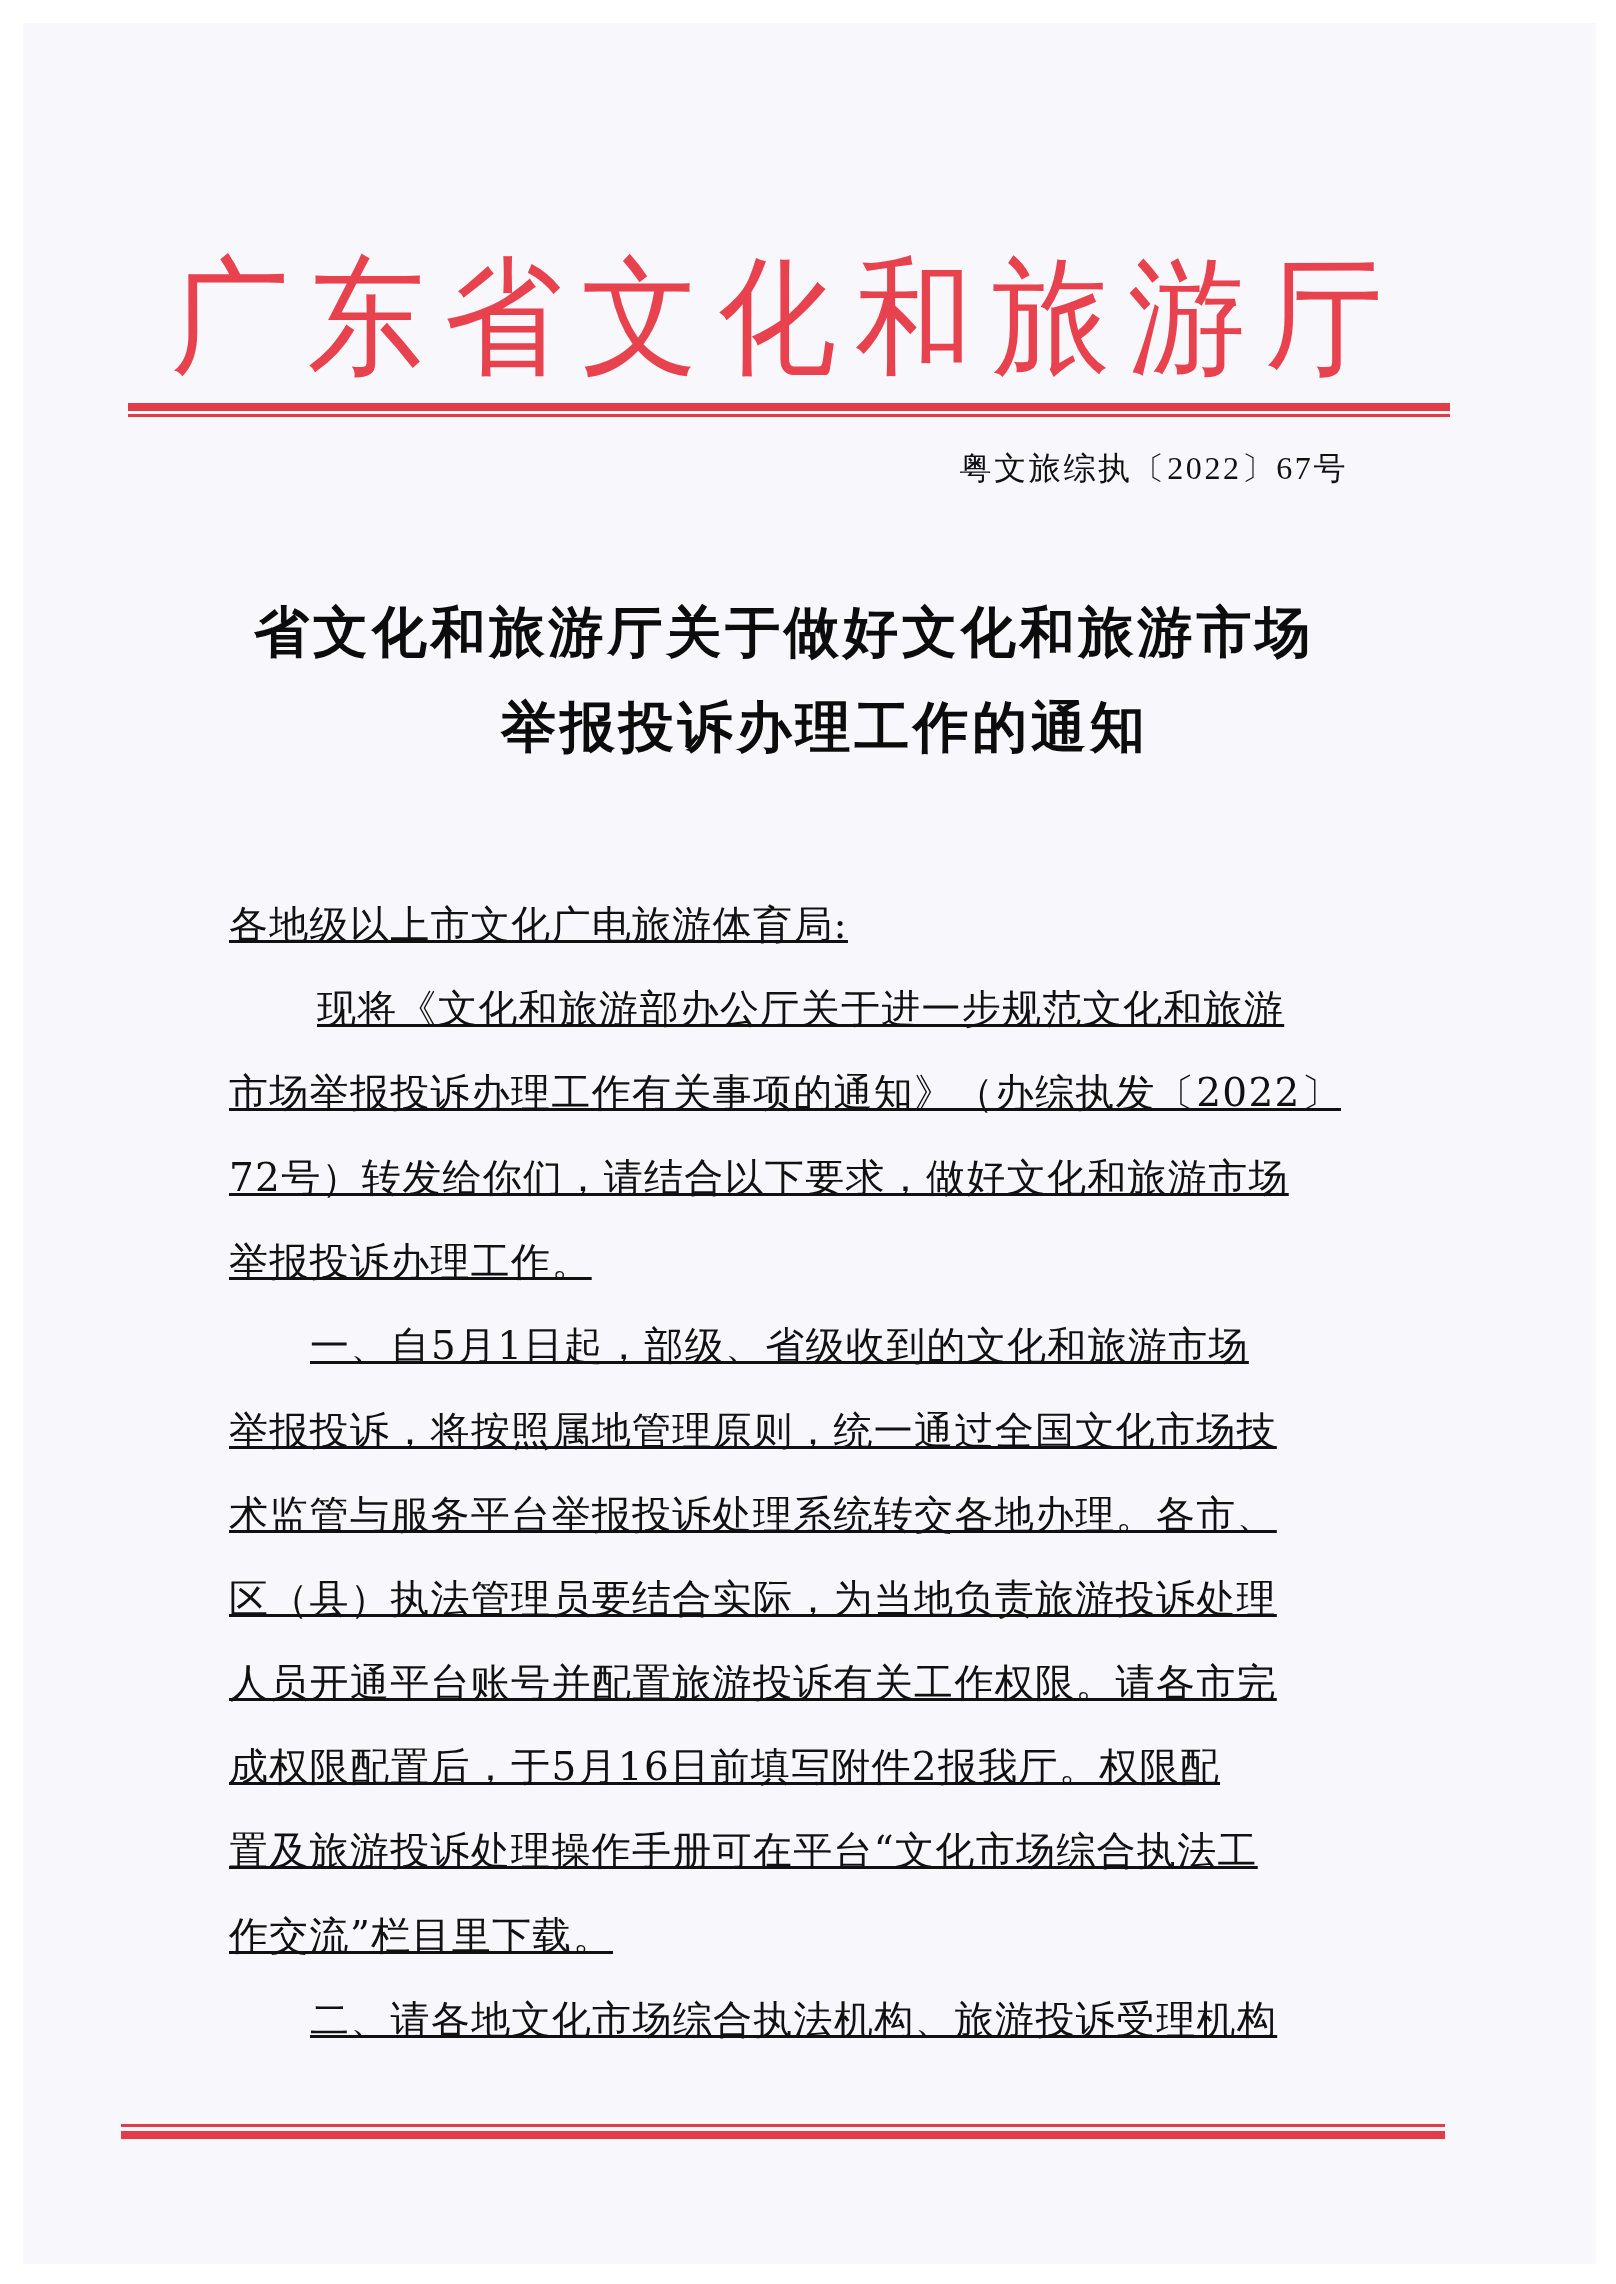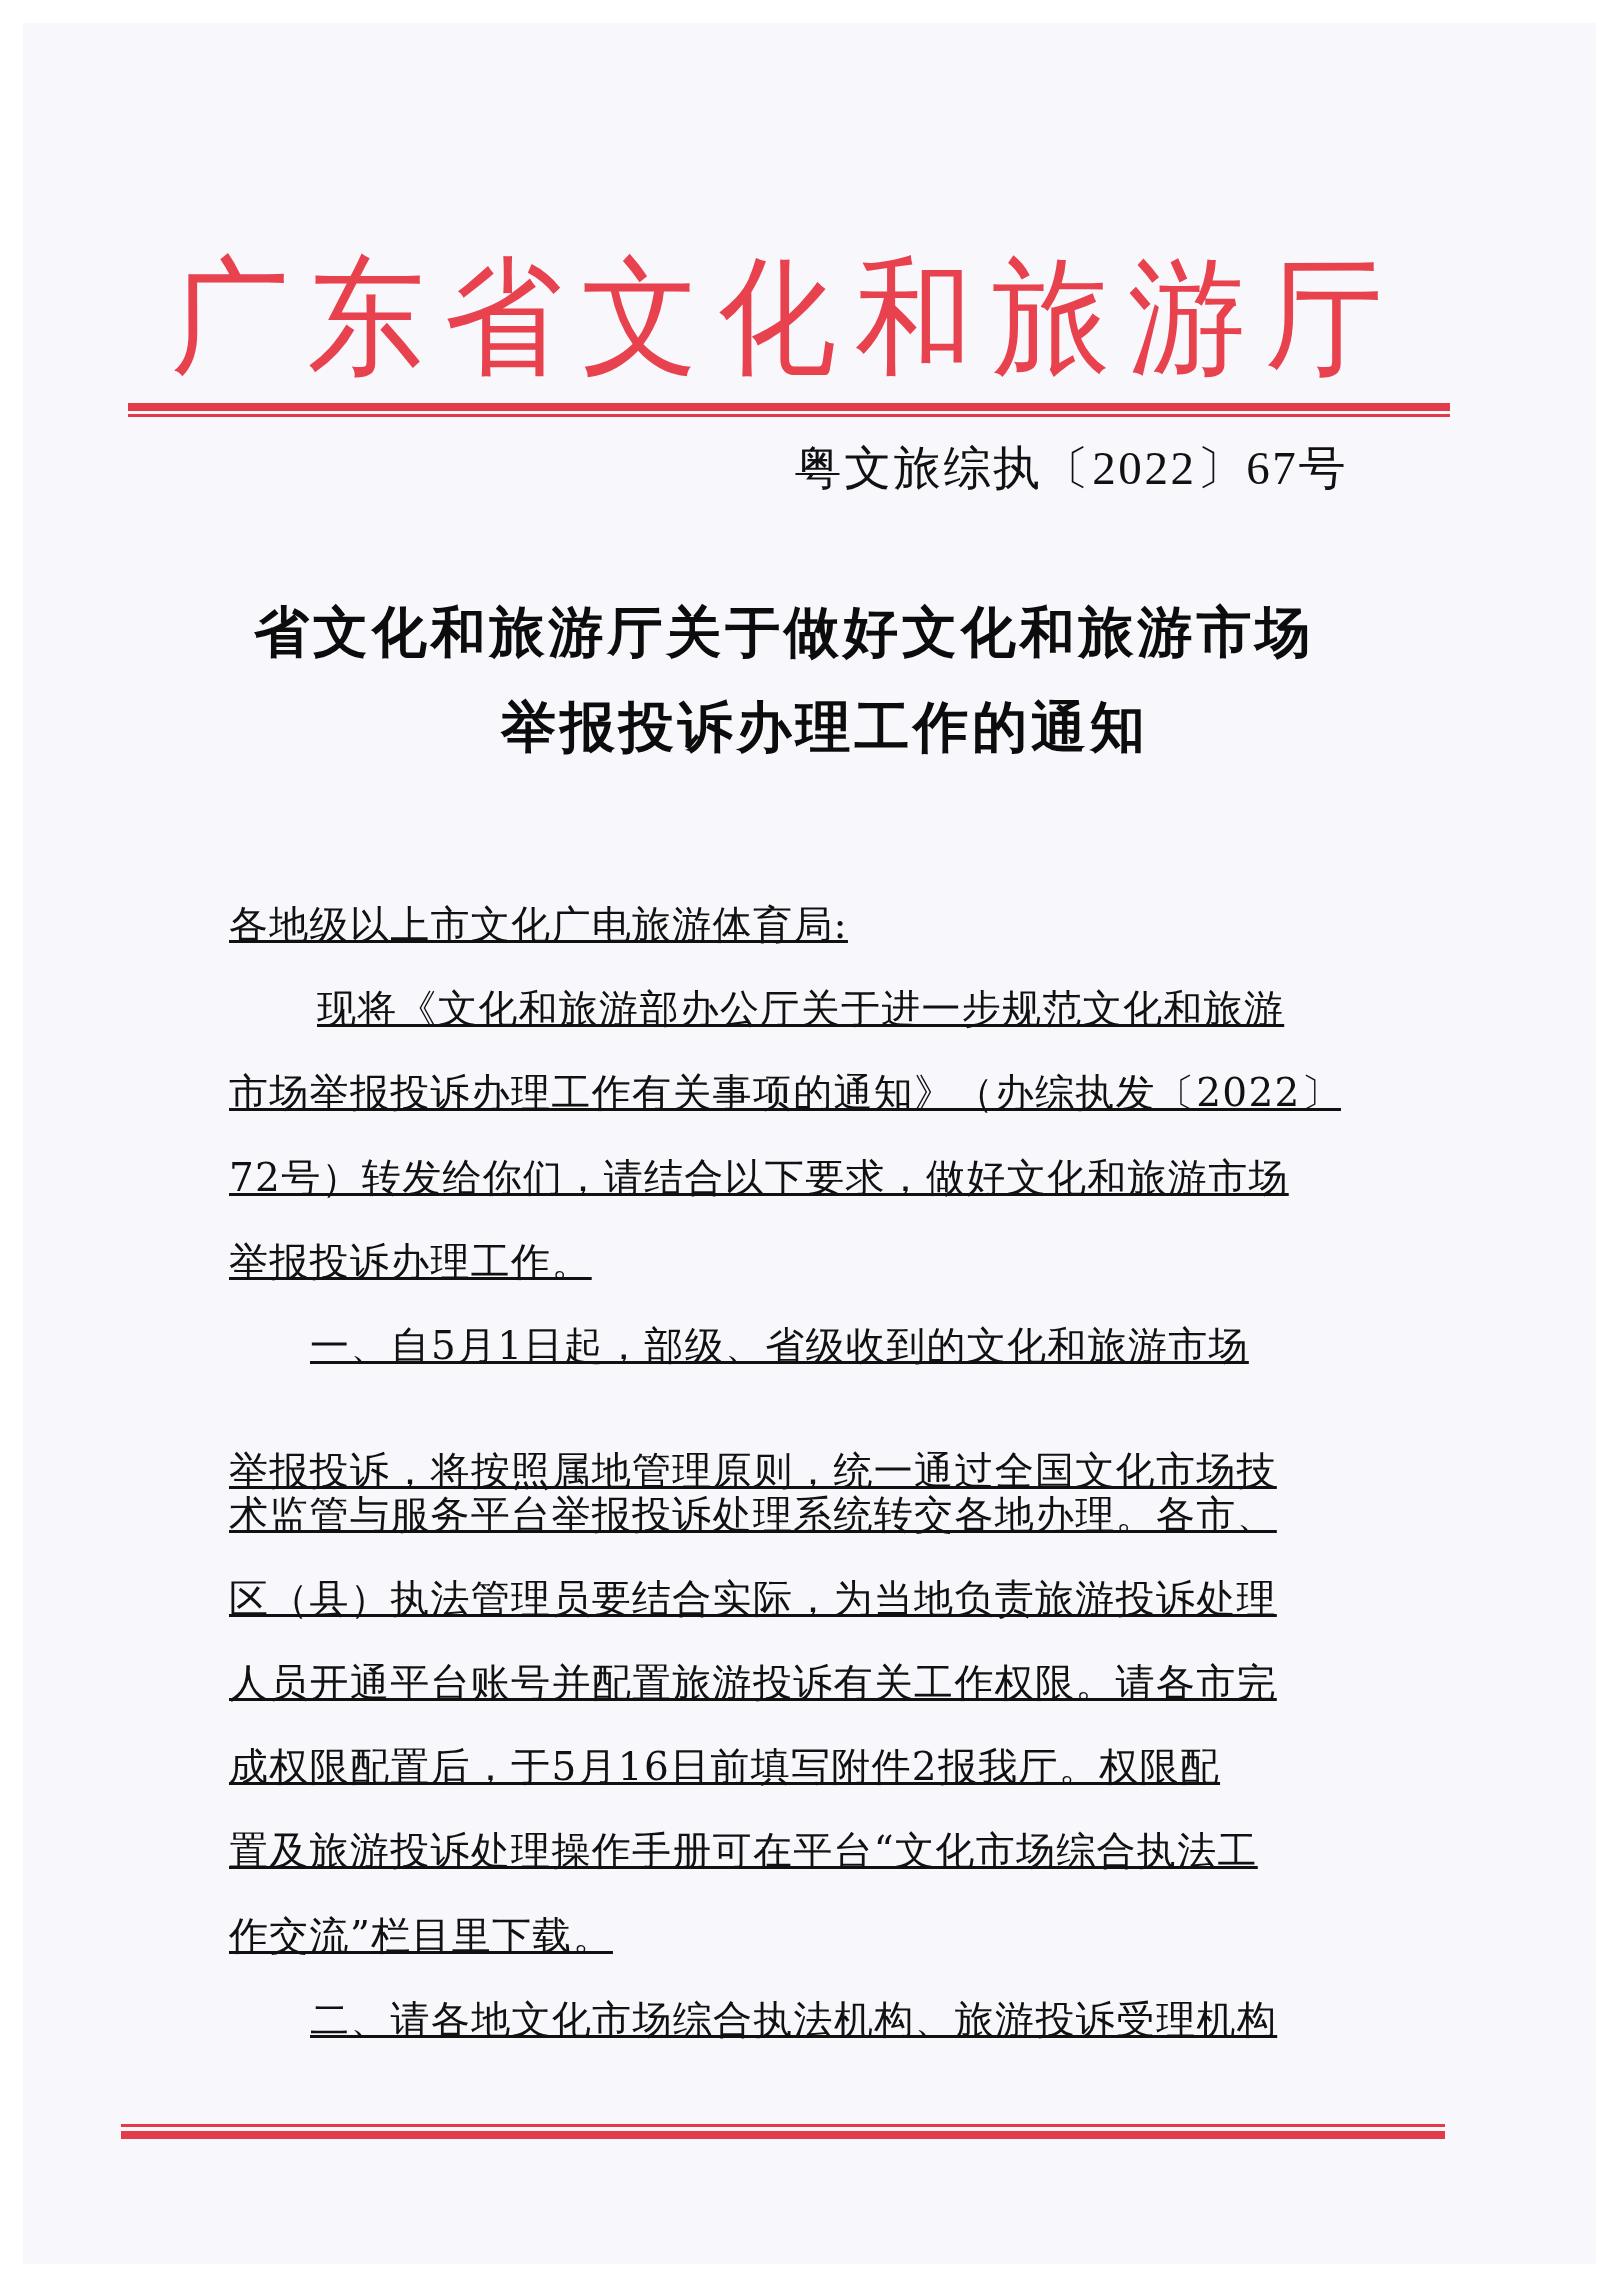--- a/index.html
+++ b/index.html
@@ -17,21 +17,21 @@
     font-family: "DejaVu Serif", "Liberation Serif", serif;
     font-size: 128px; line-height: 137px;
     color: #E8424E;
     transform: scaleX(0.92);
     transform-origin: left top;
   }
   .rule { position: absolute; background: #E23C4A; }
   .docnum {
     position: absolute; top: 442px; right: 268px;
     font-family: "Liberation Serif", "DejaVu Serif", serif;
-    font-size: 47px; line-height: 52px; color: #111;
+    font-size: 32px; line-height: 52px; color: #111;
     letter-spacing: 2.6px;
     white-space: nowrap;
   }
   .title {
     position: absolute;
     font-family: "DejaVu Serif", "Liberation Serif", serif;
     font-weight: bold; font-size: 55px; line-height: 65px;
     color: #0c0c0c; letter-spacing: 3.9px; white-space: nowrap;
   }
   .body-line {
@@ -67,21 +67,21 @@
 <div class="title" style="left:254px; top:599px;">省文化和旅游厅关于做好文化和旅游市场</div>
 <div class="title" style="left:463px; top:694px;margin-left:38px;">举报投诉办理工作的通知</div>
 
 <div>
   <div class="body-line" style="top:899px;">各地级以上市文化广电旅游体育局:</div>
   <div class="body-line indent" style="top:983px;margin-left:7px;">现将《文化和旅游部办公厅关于进一步规范文化和旅游</div>
   <div class="body-line" style="top:1067px;">市场举报投诉办理工作有关事项的通知》（办综执发〔2022〕</div>
   <div class="body-line" style="top:1152px;">72号）转发给你们，请结合以下要求，做好文化和旅游市场</div>
   <div class="body-line" style="top:1236px;">举报投诉办理工作。</div>
   <div class="body-line indent" style="top:1320px;">一、自5月1日起，部级、省级收到的文化和旅游市场</div>
-  <div class="body-line" style="top:1405px;margin-top:40px;">举报投诉，将按照属地管理原则，统一通过全国文化市场技</div>
+  <div class="body-line" style="top:1405px;">举报投诉，将按照属地管理原则，统一通过全国文化市场技</div>
   <div class="body-line" style="top:1489px;">术监管与服务平台举报投诉处理系统转交各地办理。各市、</div>
   <div class="body-line" style="top:1573px;">区（县）执法管理员要结合实际，为当地负责旅游投诉处理</div>
   <div class="body-line" style="top:1657px;">人员开通平台账号并配置旅游投诉有关工作权限。请各市完</div>
   <div class="body-line" style="top:1741px;">成权限配置后，于5月16日前填写附件2报我厅。权限配</div>
   <div class="body-line" style="top:1825px;">置及旅游投诉处理操作手册可在平台“文化市场综合执法工</div>
   <div class="body-line" style="top:1910px;">作交流”栏目里下载。</div>
   <div class="body-line indent" style="top:1994px;">二、请各地文化市场综合执法机构、旅游投诉受理机构</div>
 </div>
 
 <div class="rule" style="left:121px; top:2124px; width:1324px; height:3.3px;"></div>

